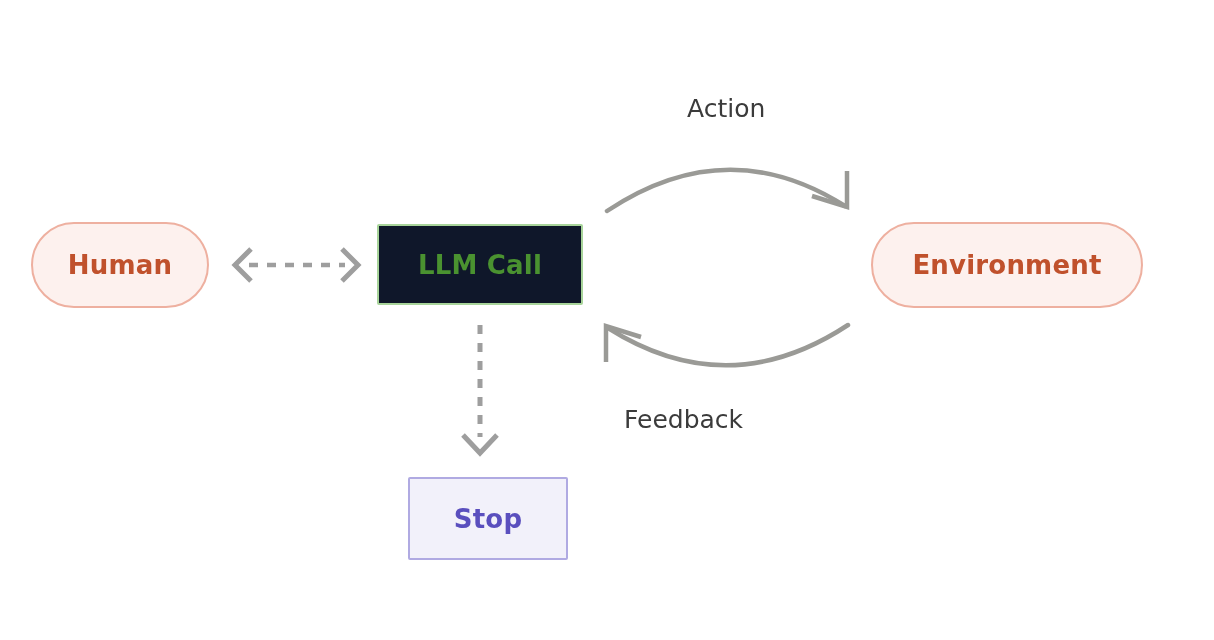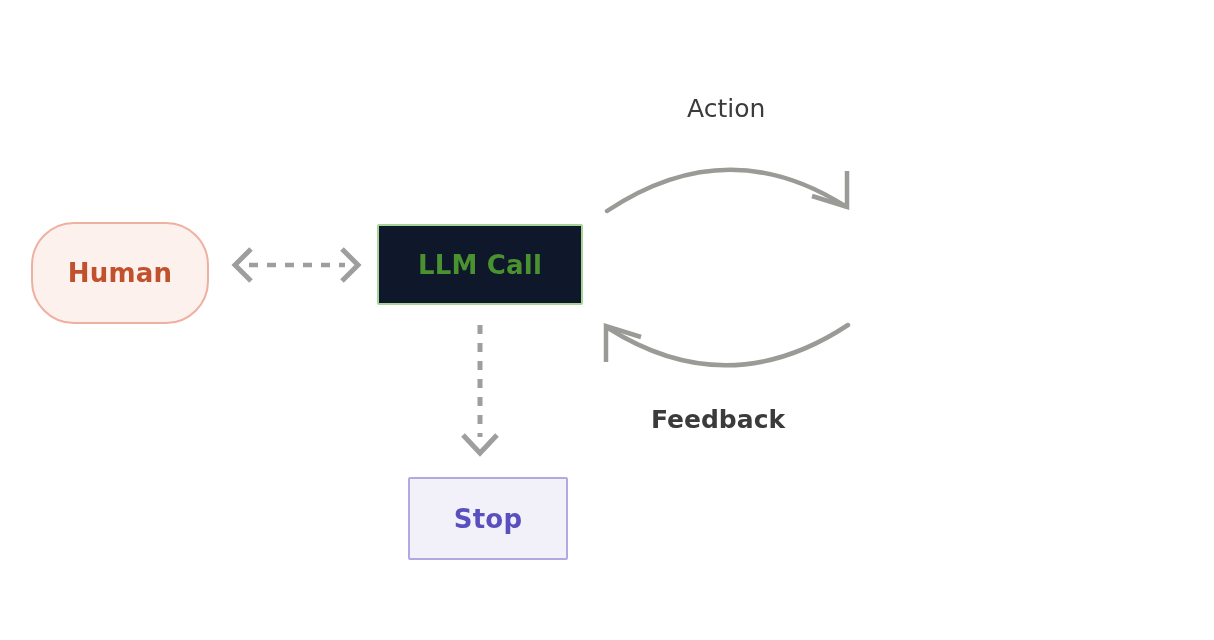--- a/index.html
+++ b/index.html
@@ -25,21 +25,21 @@
     box-sizing: border-box;
     font-weight: bold;
     letter-spacing: 0.2px;
     white-space: nowrap;
   }
   
   #node-human {
     left: 31px;
     top: 222px;
     width: 178px;
-    height: 102px;
+    height: 86px;
     border: 2px solid #eeb0a0;
     border-radius: 43px;
     background: #fdf1ee;
     color: #c0512c;
     font-size: 26px;
   }
   
   #node-environment {
     left: 871px;
     top: 222px;
@@ -75,21 +75,21 @@
     color: #5a4fbe;
     font-size: 26px;
   }
   .edge-label {
     position: absolute;
     color: #3b3b3b;
     font-size: 25px;
     white-space: nowrap;
   }
   #label-action { left: 676px; top: 94px; margin-left: 11px; }
-  #label-feedback { left: 651px; top: 405px; font-weight: bold; }
+  #label-feedback { left: 624px; top: 405px; }
   svg.edges {
     position: absolute;
     left: 0;
     top: 0;
     width: 1214px;
     height: 640px;
     pointer-events: none;
   }
 </style>
 </head>
@@ -126,20 +126,23 @@
   </svg>
 
   <div class="node" id="node-human">
     <span>Human</span>
   </div>
 
   <div class="node" id="node-llm-call">
     <span>LLM Call</span>
   </div>
 
+  <div class="node" id="node-environment">
+    <span>Environment</span>
+  </div>
 
   <div class="node" id="node-stop">
     <span>Stop</span>
   </div>
 
   <div class="edge-label" id="label-action">Action</div>
 
   <div class="edge-label" id="label-feedback">Feedback</div>
 
 </div>

